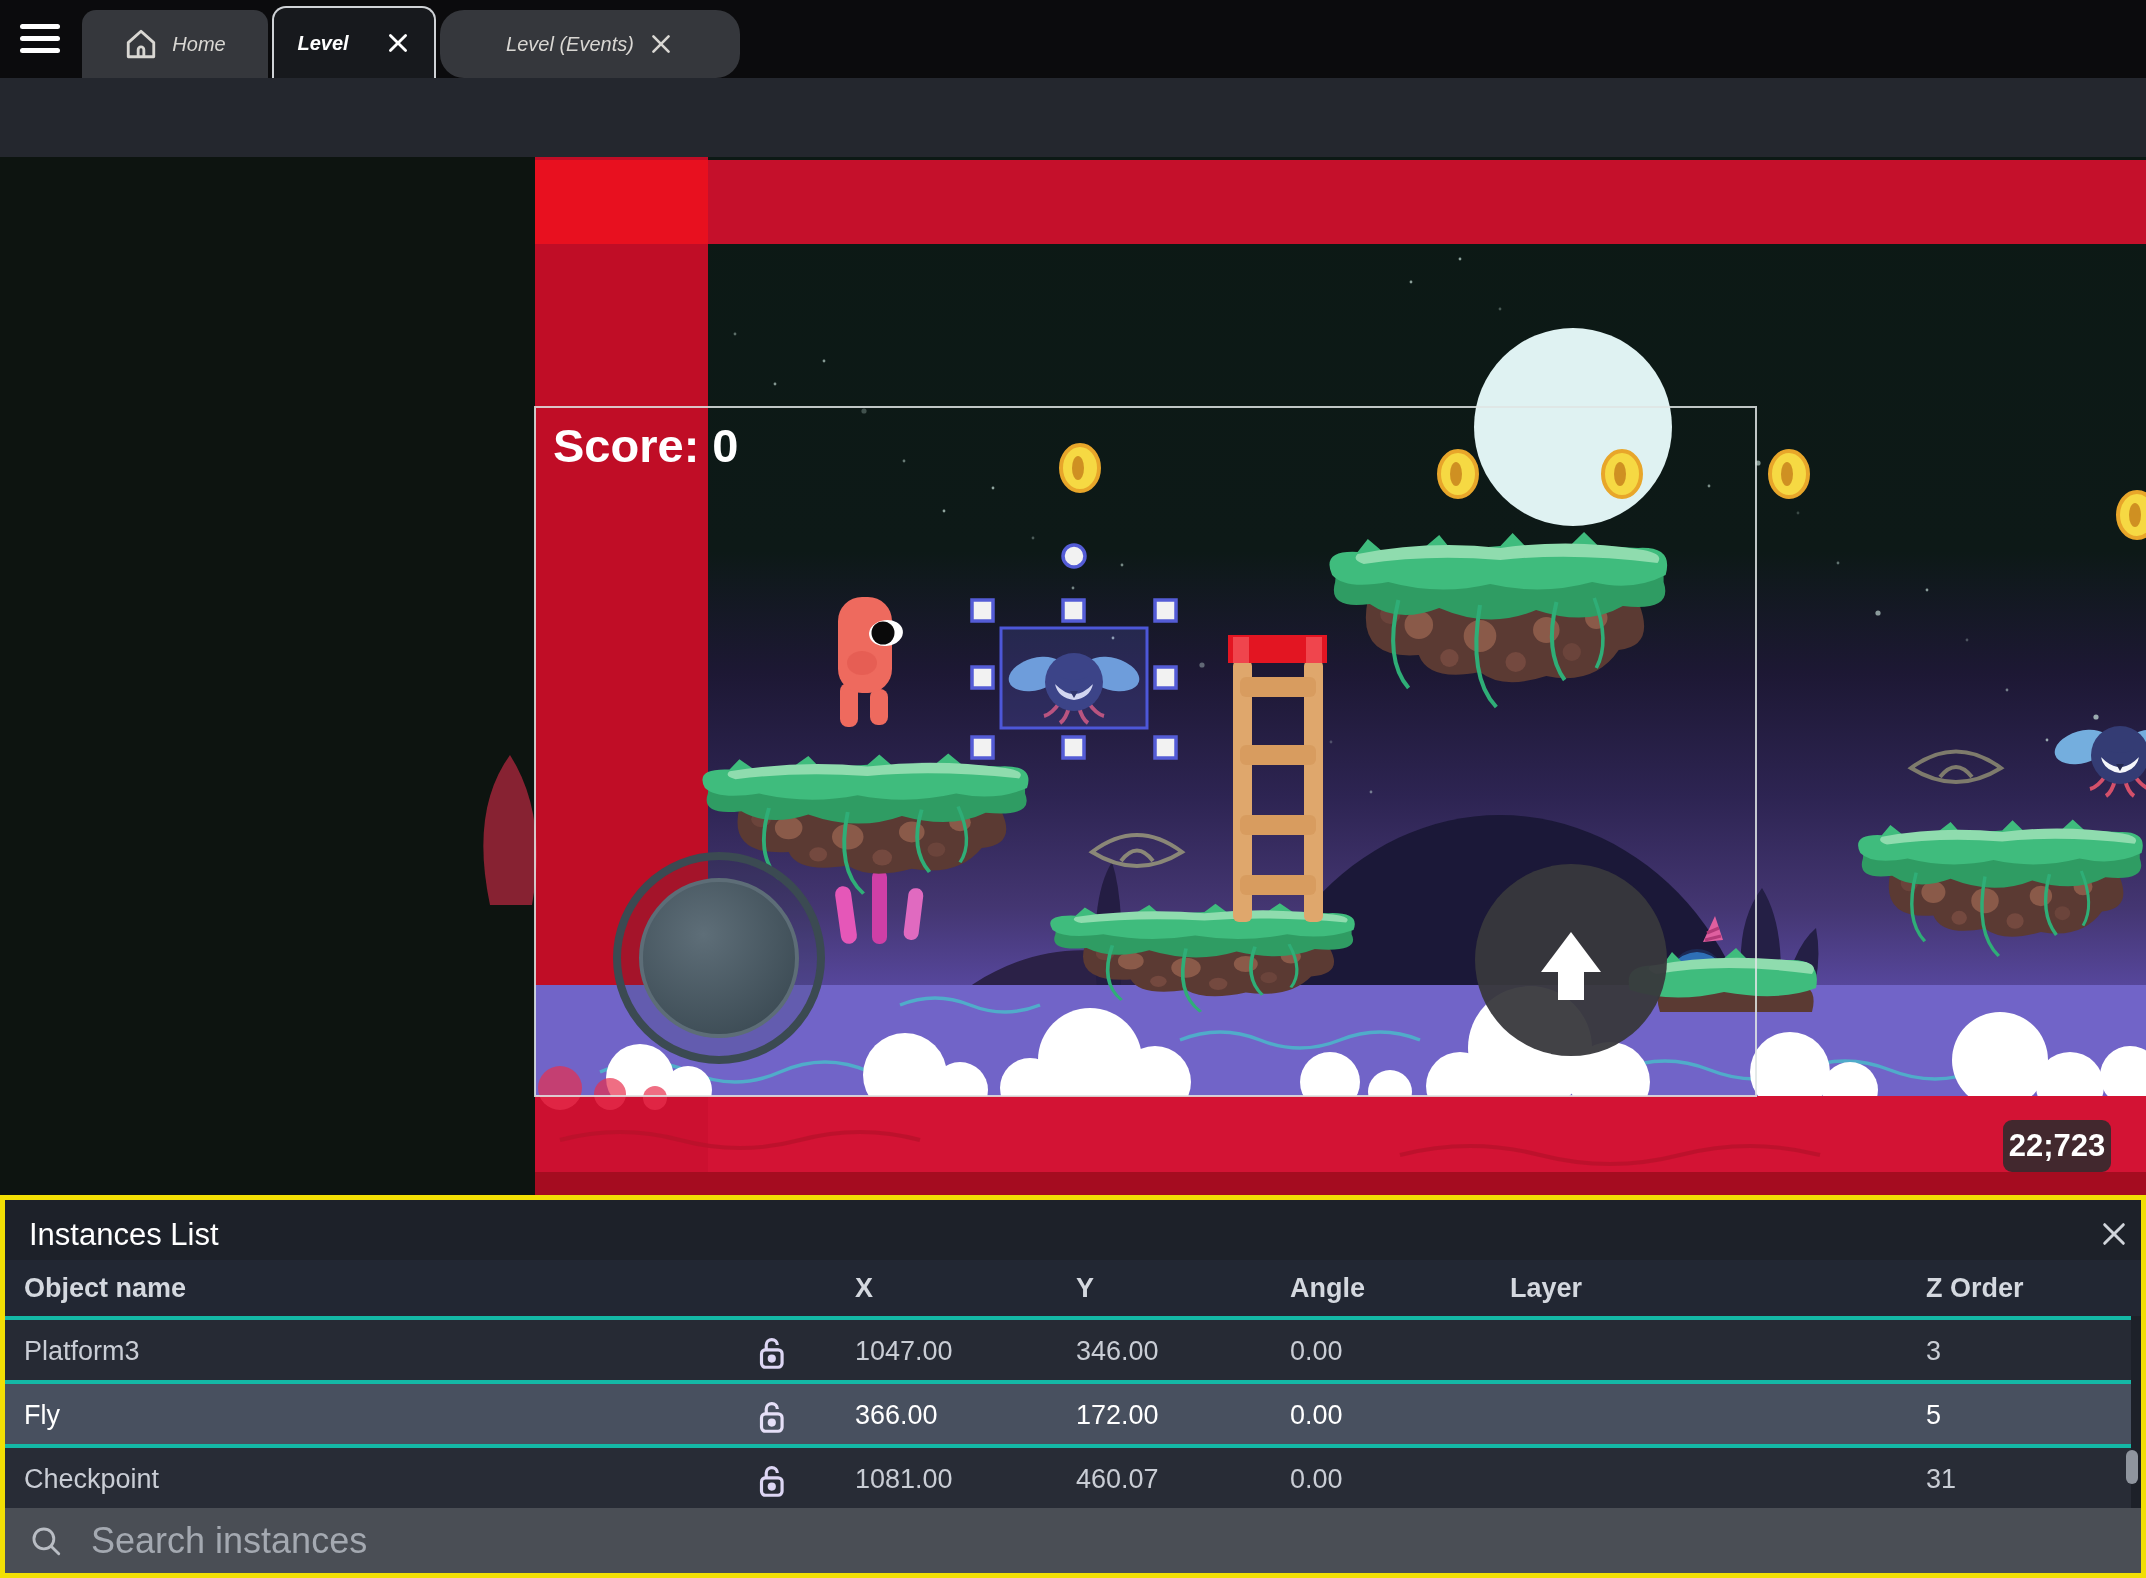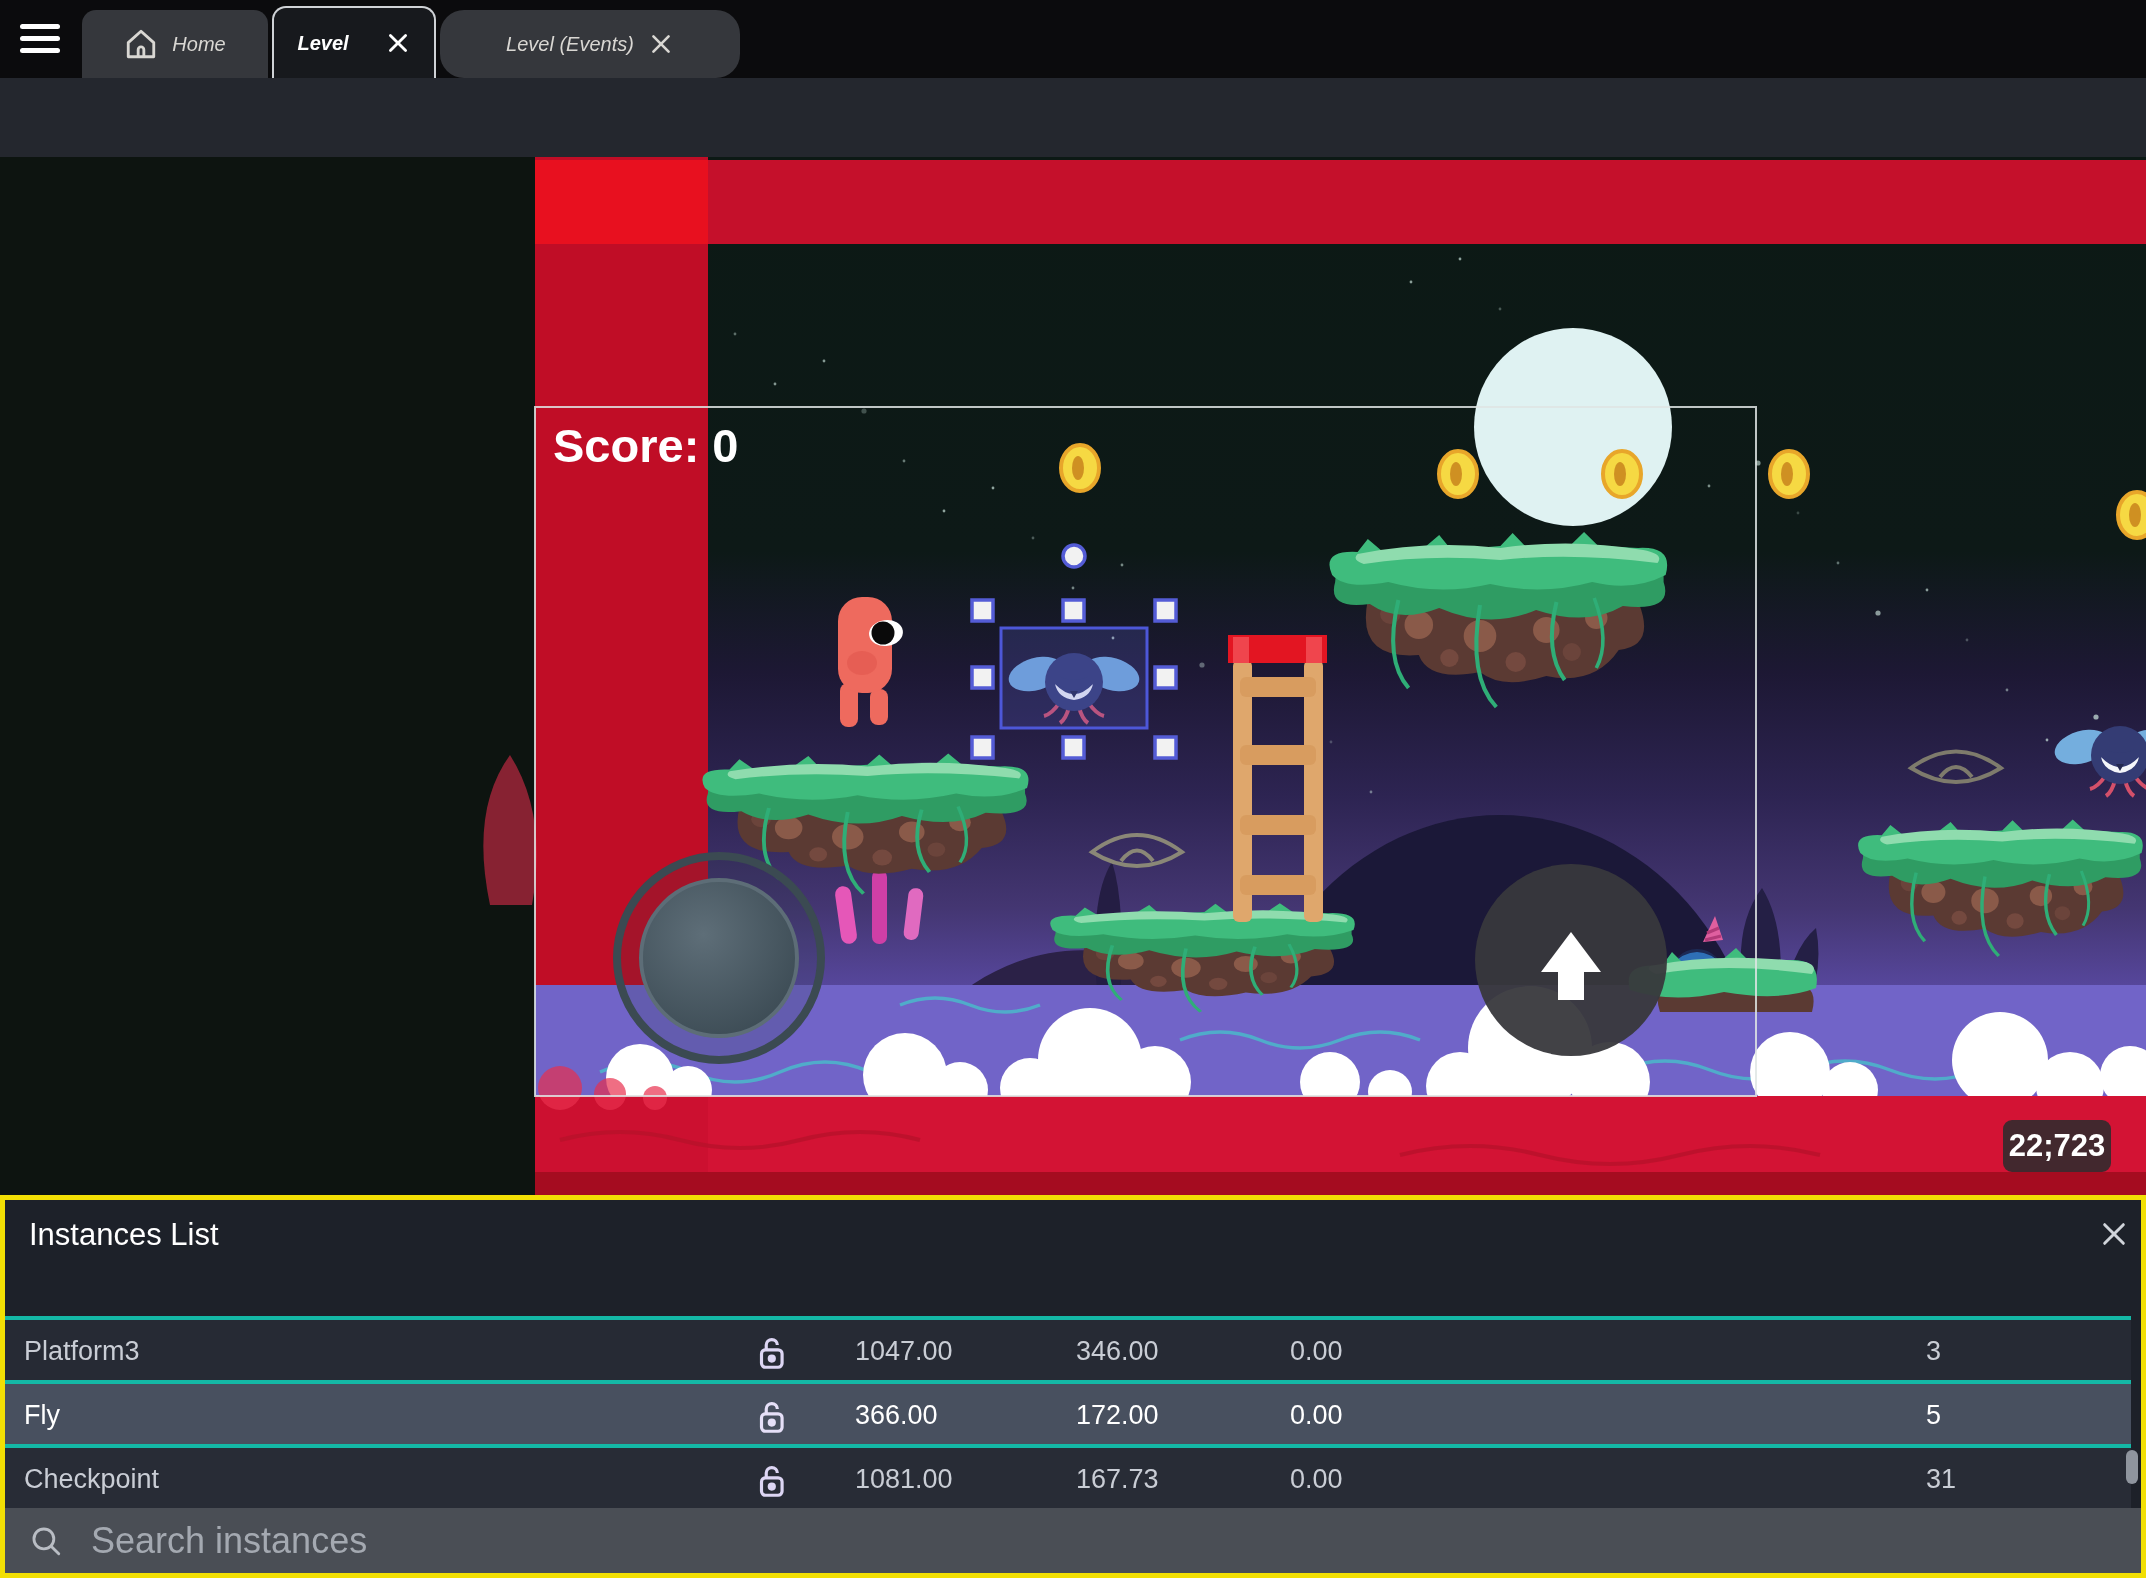--- a/index.html
+++ b/index.html
@@ -444,20 +444,28 @@
   <text x="553" y="462" font-family="Liberation Sans,sans-serif" font-size="47" font-weight="bold" fill="#ffffff">Score: 0</text>
 </svg>
 
 <div id="panel" class="abs">
   <div id="panel-title" class="abs">Instances List</div>
   <svg id="panel-close" class="abs" viewBox="0 0 24 24" stroke="#d0d4da" stroke-width="2.2" stroke-linecap="round">
       <line x1="5" y1="5" x2="19" y2="19"></line>
       <line x1="19" y1="5" x2="5" y2="19"></line>
     </svg>
 
+  <div id="panel-header" class="abs">
+    <span class="hcell" style="left:19px">Object name</span>
+    <span class="hcell" style="left:850px">X</span>
+    <span class="hcell" style="left:1071px">Y</span>
+    <span class="hcell" style="left:1285px">Angle</span>
+    <span class="hcell" style="left:1505px">Layer</span>
+    <span class="hcell" style="left:1921px">Z Order</span>
+  </div>
 
   <div class="irow r0">
     <span class="ccell c-name">Platform3</span>
     <svg class="c-lock ccell" viewBox="0 0 24 24" fill="none" stroke="#ddd6f4" stroke-width="2">
         <rect x="6" y="10" width="13" height="11" rx="2.5"></rect>
         <path d="M9 10 V7 a3.5 3.5 0 0 1 7 0"></path>
         <circle cx="12.5" cy="15.5" r="1.6" fill="#ddd6f4"></circle>
       </svg>
     <span class="ccell c-x">1047.00</span>
     <span class="ccell c-y">346.00</span>
@@ -481,21 +489,21 @@
   </div>
 
   <div class="irow r2">
     <span class="ccell c-name">Checkpoint</span>
     <svg class="c-lock ccell" viewBox="0 0 24 24" fill="none" stroke="#ddd6f4" stroke-width="2">
         <rect x="6" y="10" width="13" height="11" rx="2.5"></rect>
         <path d="M9 10 V7 a3.5 3.5 0 0 1 7 0"></path>
         <circle cx="12.5" cy="15.5" r="1.6" fill="#ddd6f4"></circle>
       </svg>
     <span class="ccell c-x">1081.00</span>
-    <span class="ccell c-y">167.73</span>
+    <span class="ccell c-y">460.07</span>
     <span class="ccell c-angle">0.00</span>
     <span class="ccell c-layer"></span>
     <span class="ccell c-z">31</span>
   </div>
 
   <div id="panel-scrollthumb" class="abs"></div>
 
   <div id="searchbar" class="abs" style="left:0;top:308px;">
     <svg width="34" height="34" viewBox="0 0 24 24" fill="none" stroke="#b9bdc4" stroke-width="2">
         <circle cx="10.5" cy="10.5" r="7"></circle>

